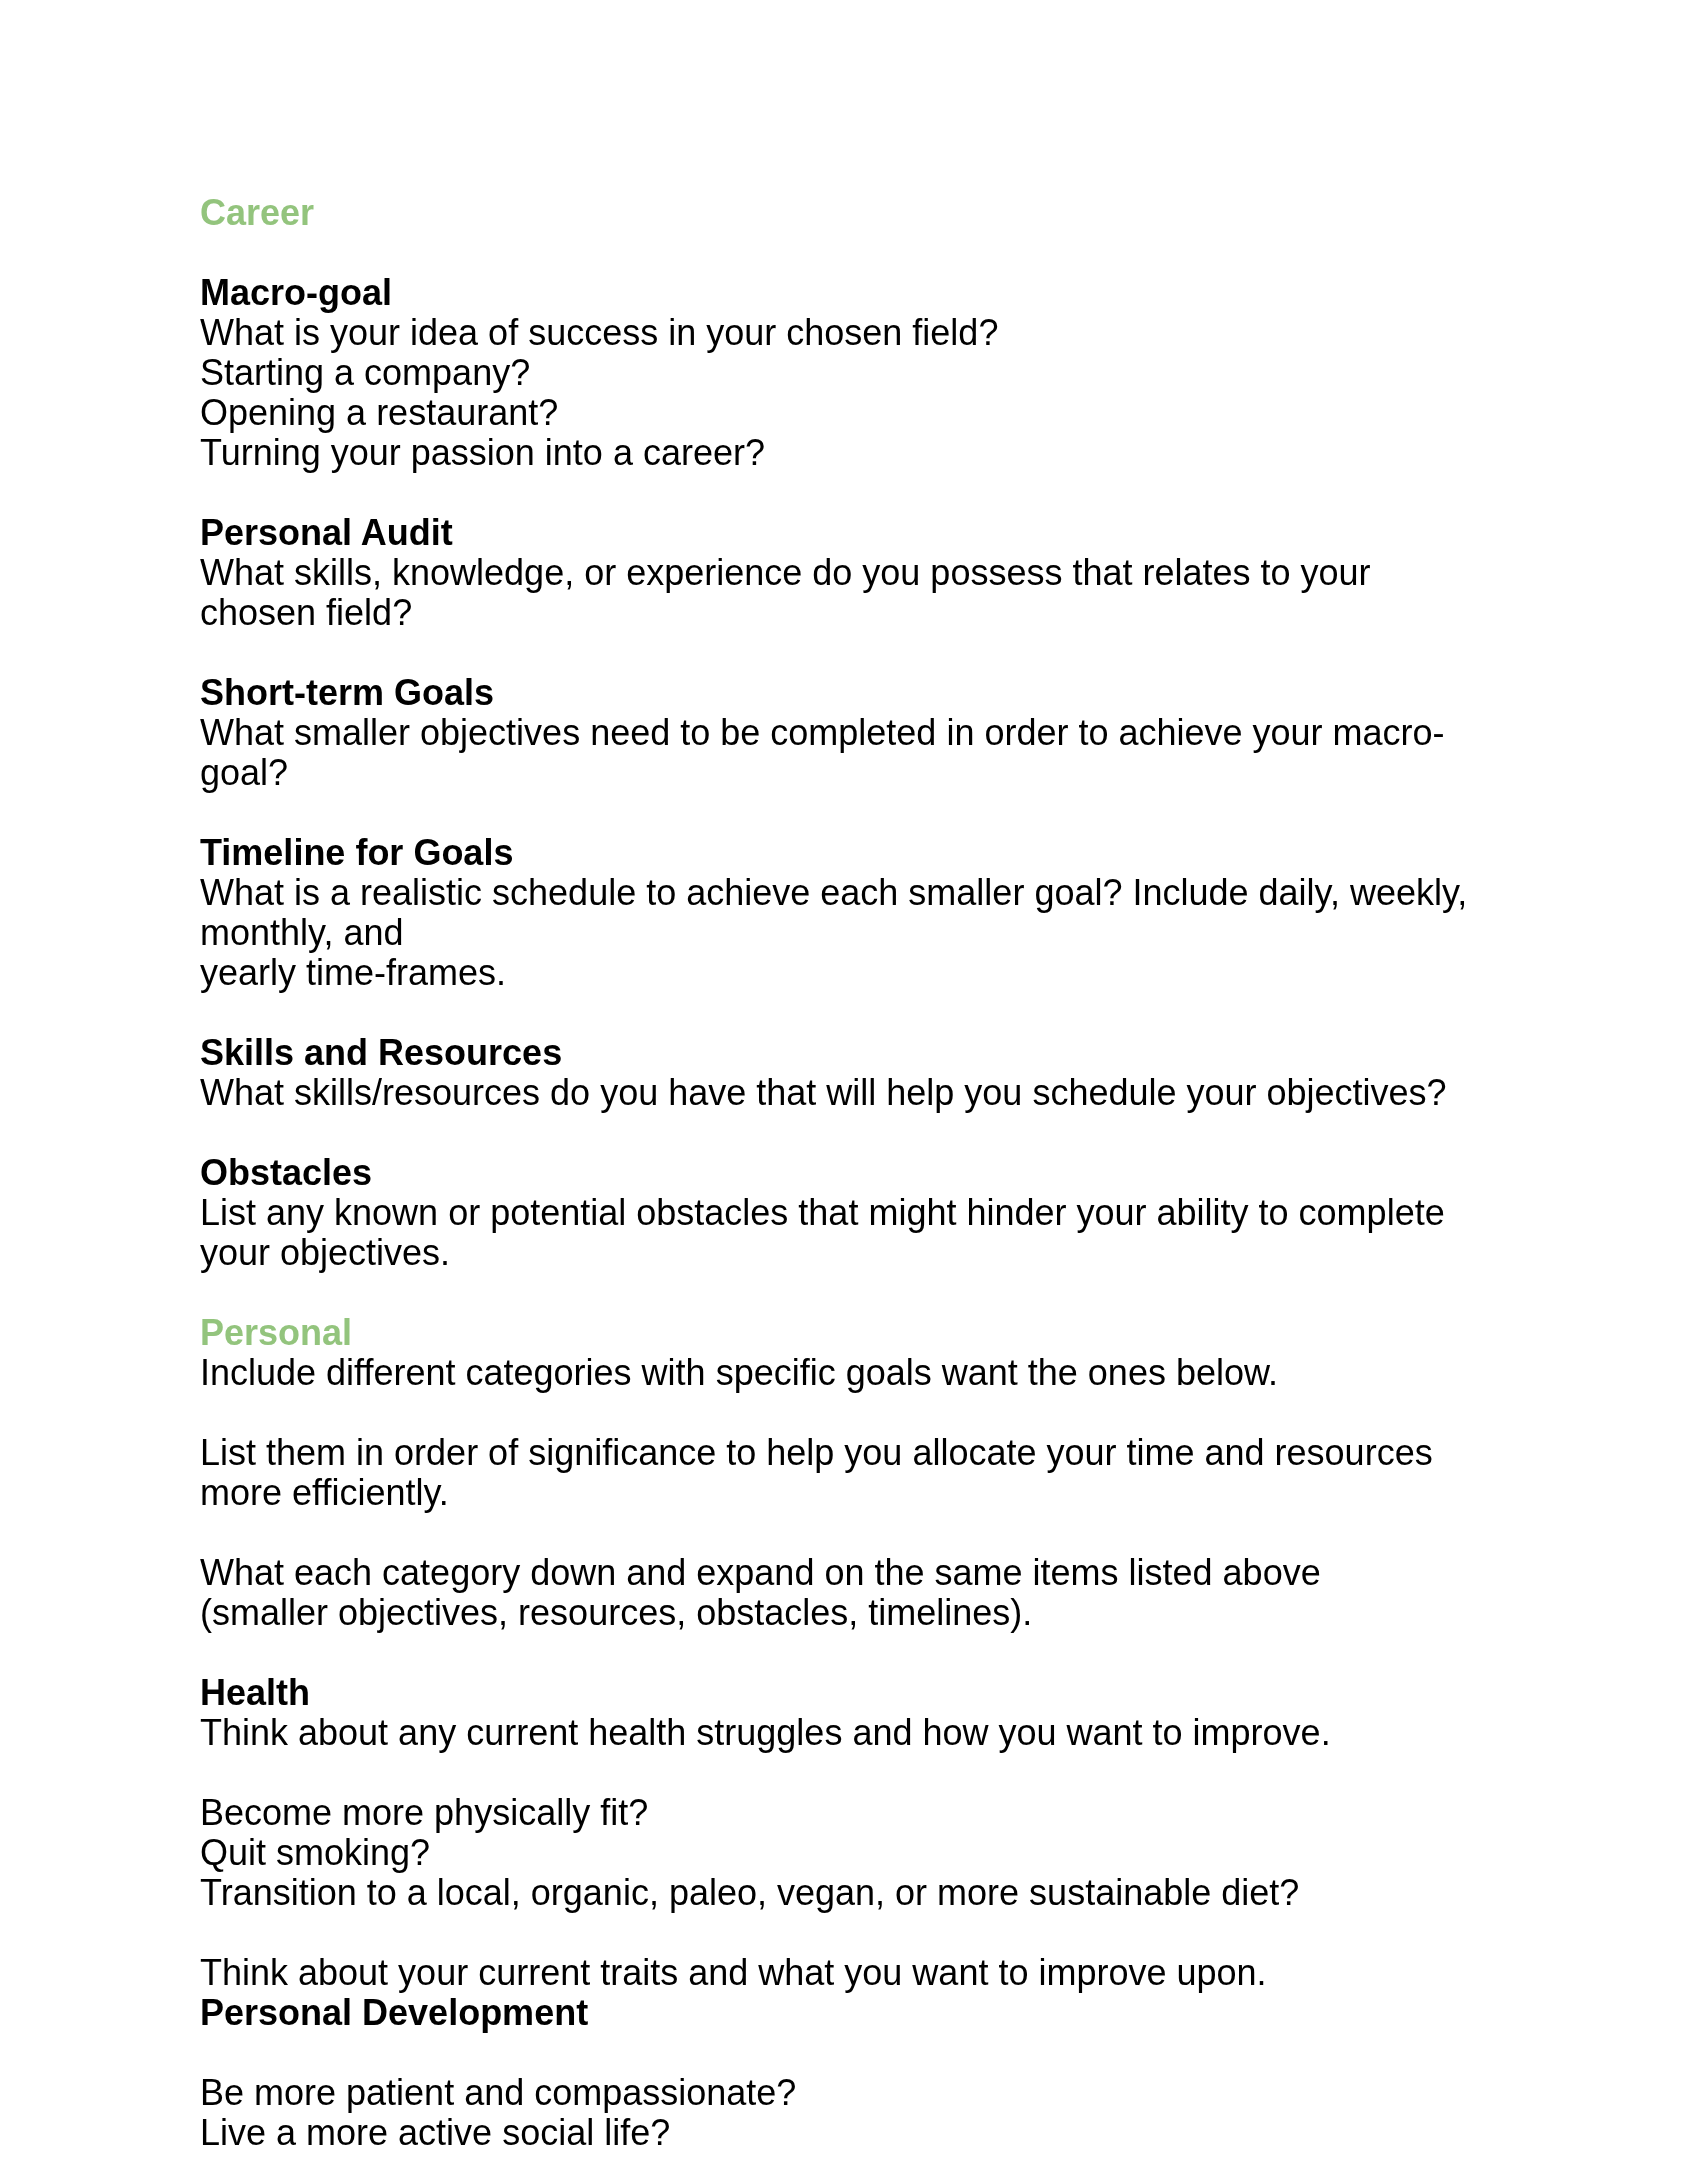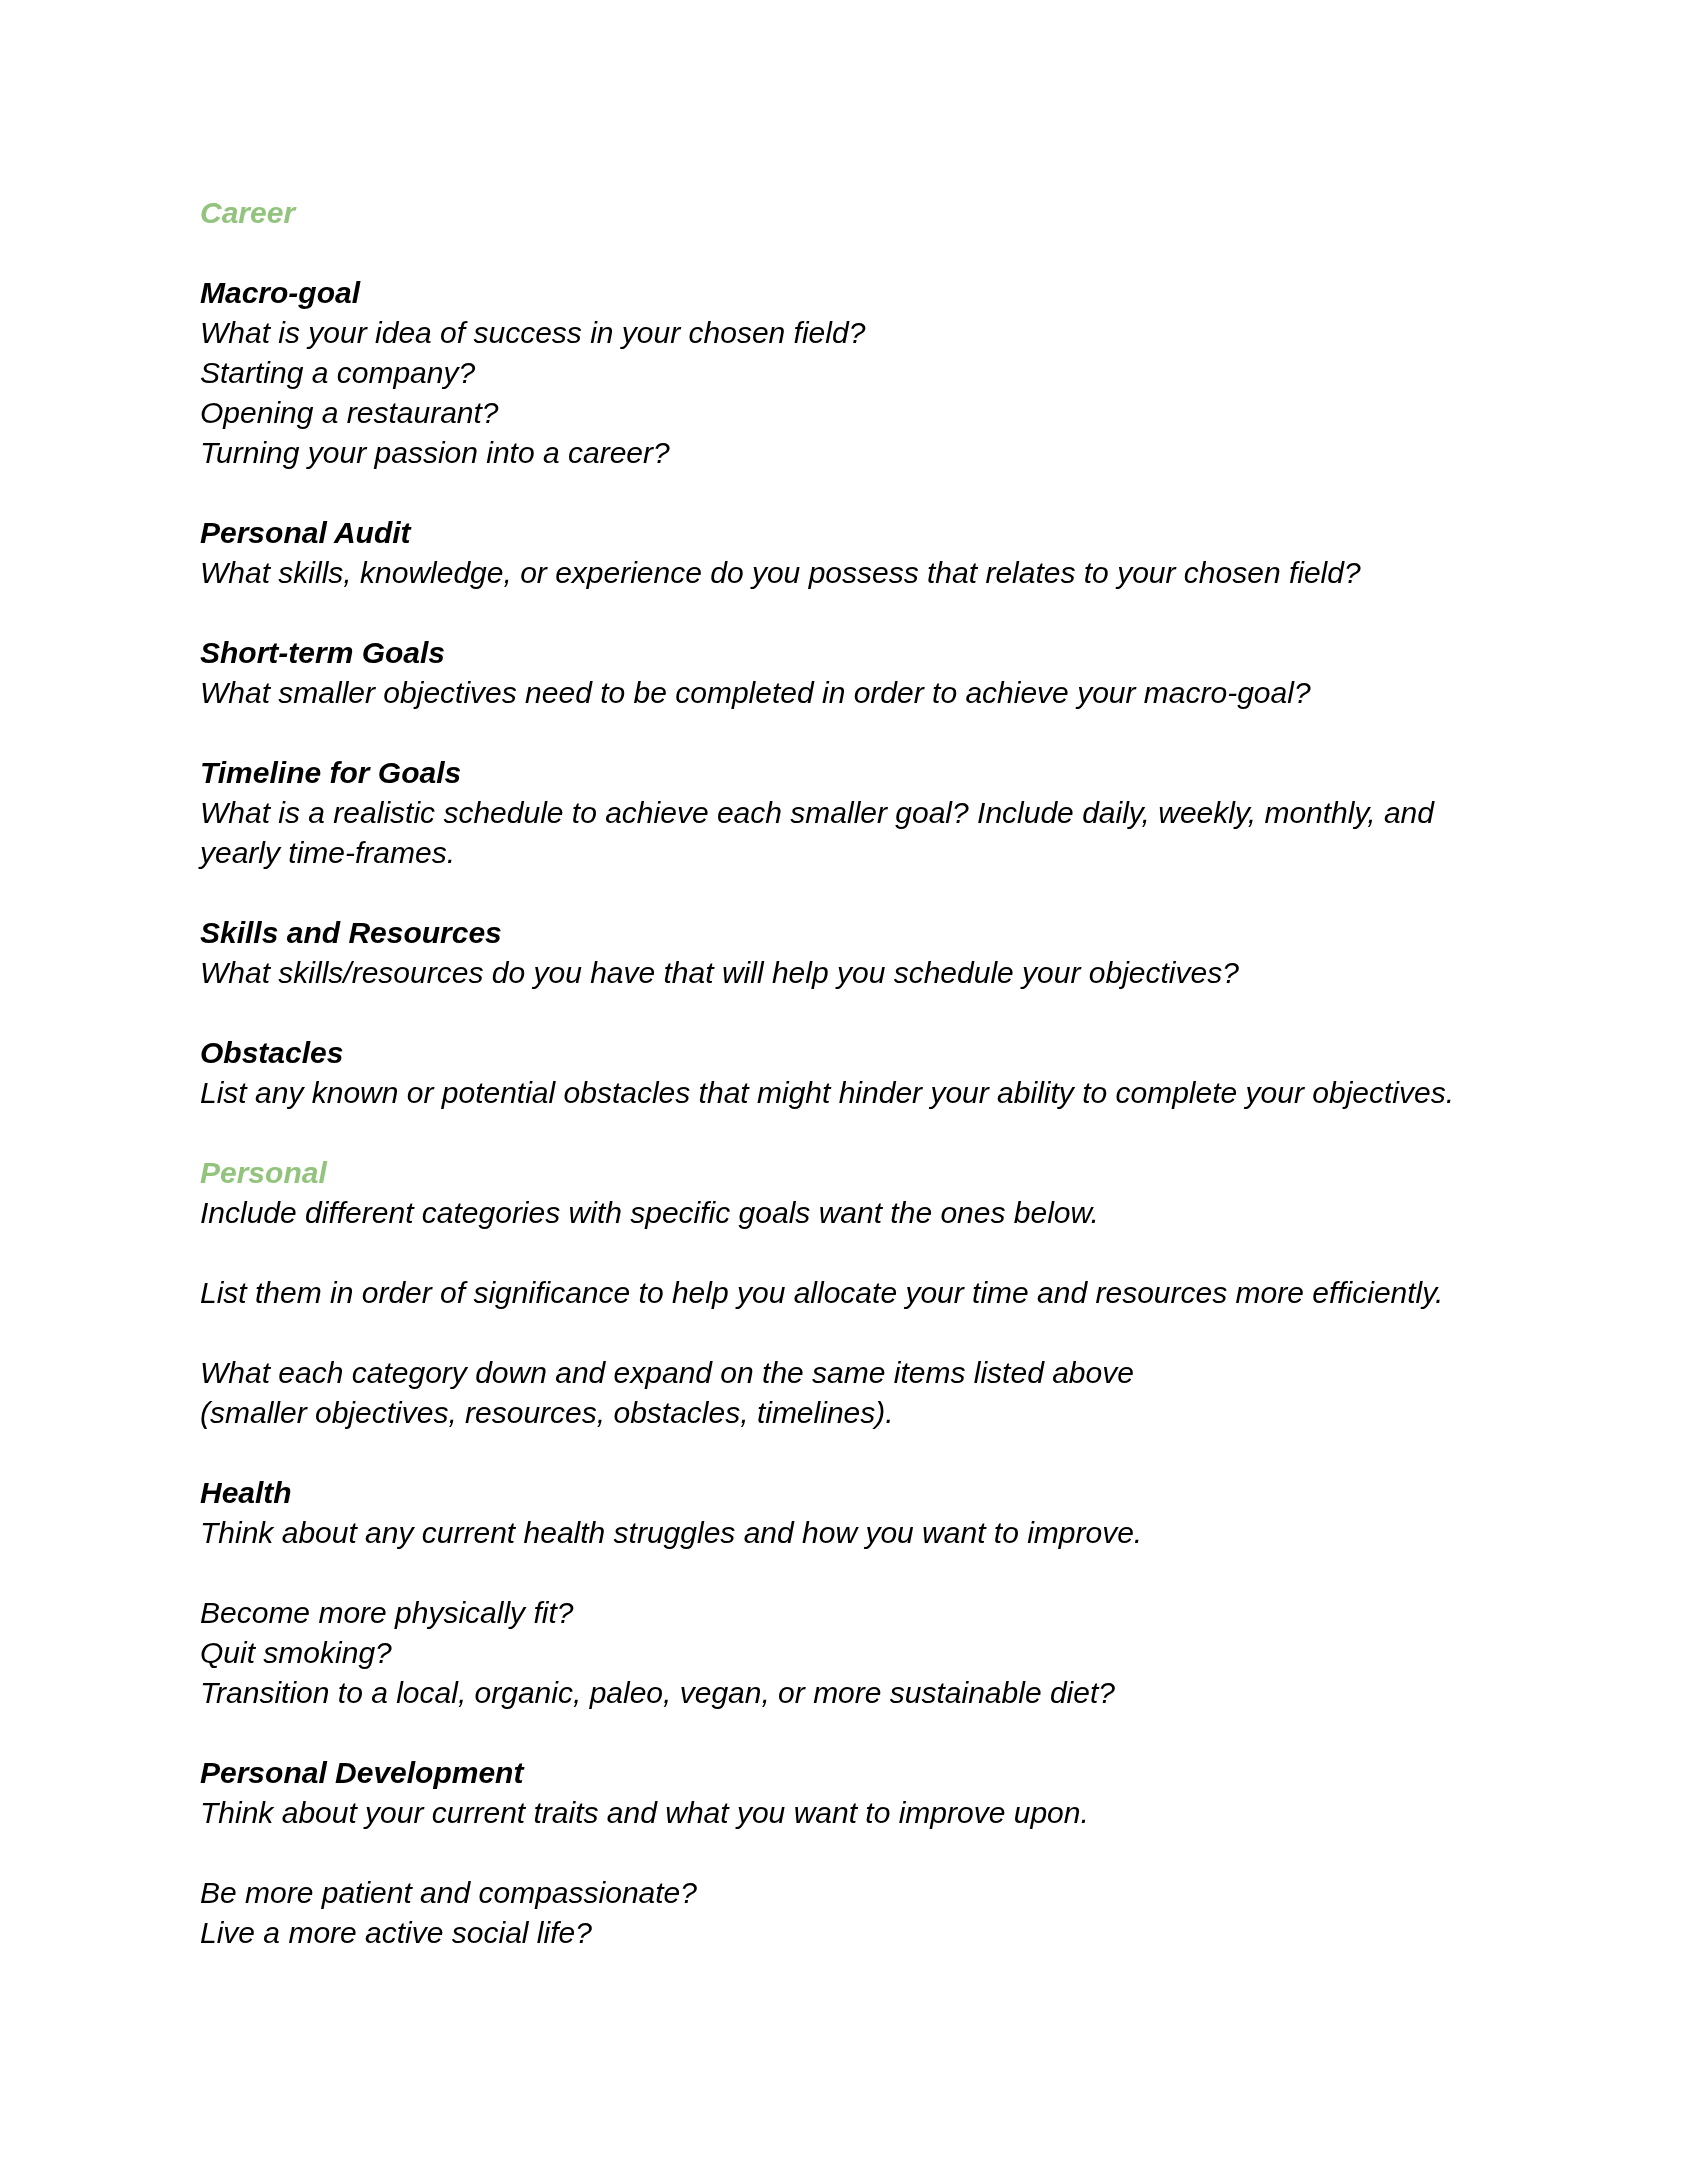--- a/index.html
+++ b/index.html
@@ -19,26 +19,25 @@
     position: absolute;
     left: 0;
     top: 0;
     width: 1683px;
     height: 2178px;
     padding: 193px 198px 99px 200px;
     font-family: "Liberation Sans", sans-serif;
     color: #000000;
   }
   .line {
-    font-size: 30px;
+    font-size: 36px;
     line-height: 40px;
     min-height: 40px;
     white-space: pre-wrap;
     font-weight: 400;
-    font-style: italic;
   }
   .line.sub_heading {
     font-weight: 700;
   }
   .line.section_heading {
     font-weight: 700;
     color: var(--heading-green, #93c47d);
   }
   .line.gap {
     
@@ -81,20 +80,20 @@
       <div class="line body">What each category down and expand on the same items listed above</div>
       <div class="line body">(smaller objectives, resources, obstacles, timelines).</div>
       <div class="line gap"></div>
       <div class="line sub_heading">Health</div>
       <div class="line body">Think about any current health struggles and how you want to improve.</div>
       <div class="line gap"></div>
       <div class="line body">Become more physically fit?</div>
       <div class="line body">Quit smoking?</div>
       <div class="line body">Transition to a local, organic, paleo, vegan, or more sustainable diet?</div>
       <div class="line gap"></div>
+      <div class="line body">Think about your current traits and what you want to improve upon.</div>
       <div class="line sub_heading">Personal Development</div>
-      <div class="line body">Think about your current traits and what you want to improve upon.</div>
       <div class="line gap"></div>
       <div class="line body">Be more patient and compassionate?</div>
       <div class="line body">Live a more active social life?</div>
     </div>
 </div>
 
 
 </body></html>

